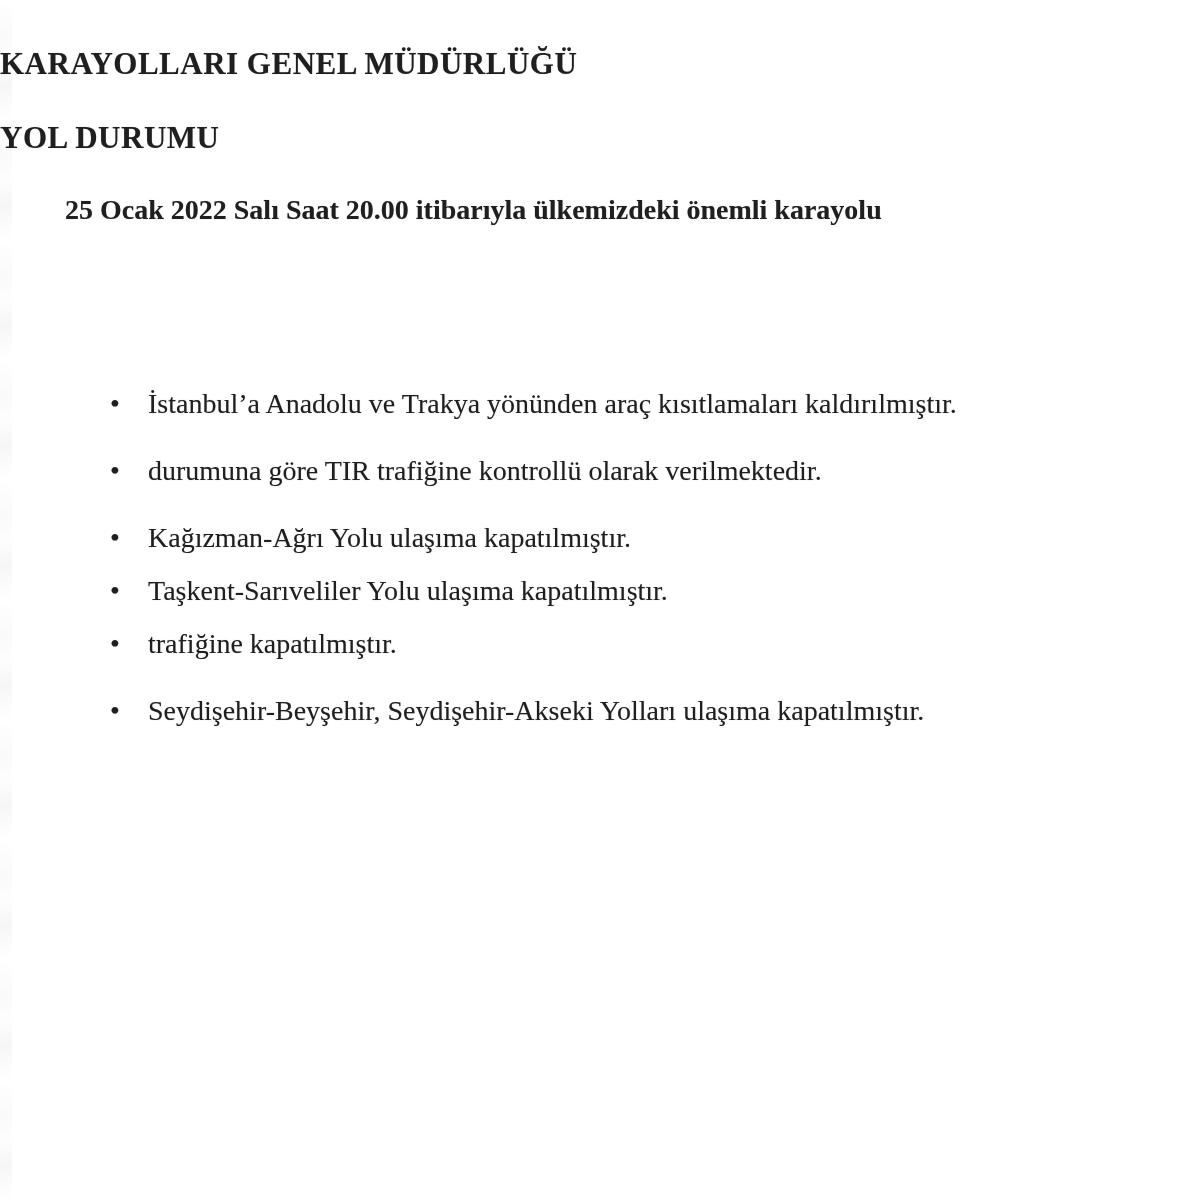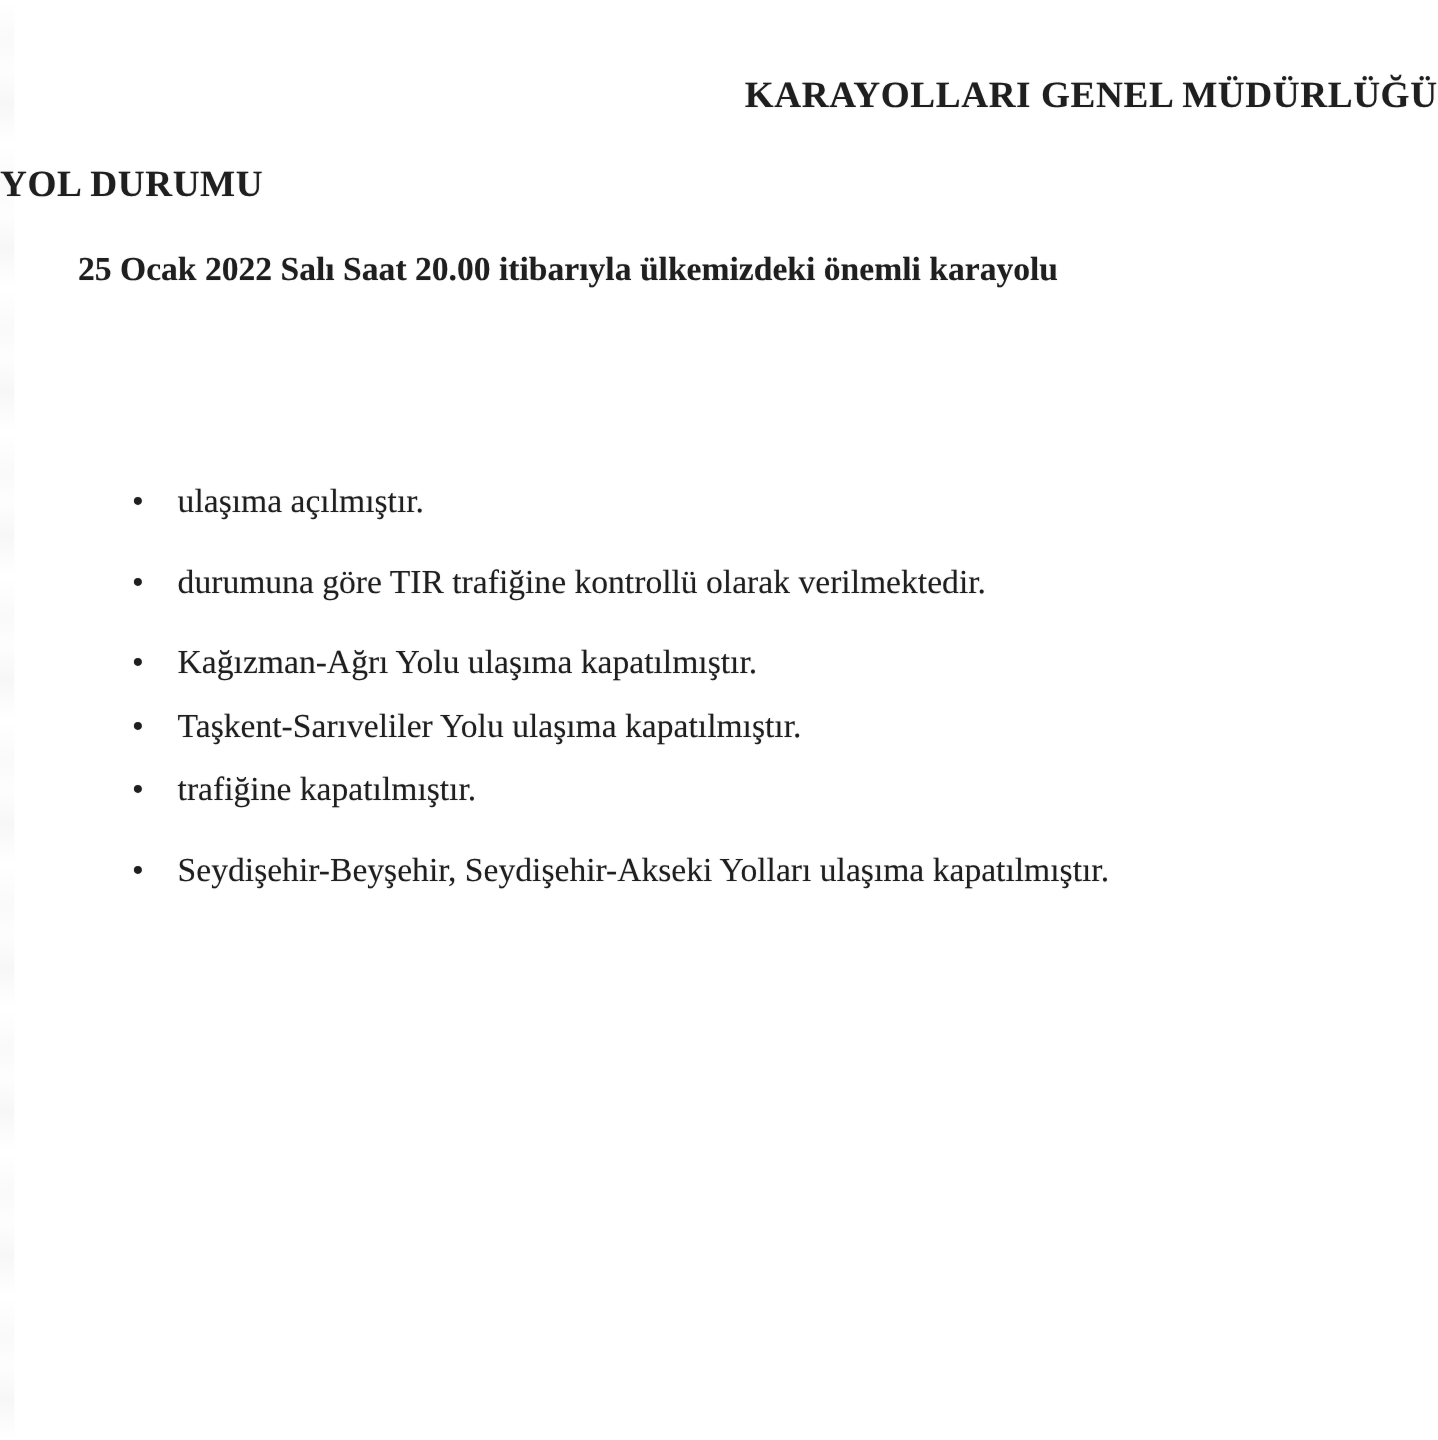--- a/index.html
+++ b/index.html
@@ -21,22 +21,22 @@
     background:
       repeating-linear-gradient(180deg,
         rgba(0,0,0,0.00) 0px,  rgba(0,0,0,0.04) 34px,
         rgba(0,0,0,0.01) 58px, rgba(0,0,0,0.06) 86px,
         rgba(0,0,0,0.00) 120px);
     opacity: 0.55;
     pointer-events: none;
   }
   .doc-title {
     margin: 0;
-    padding-top: 59px;
-    text-align: right;
+    padding-top: 44px;
+    text-align: left;
     font-size: 31px;
     line-height: 40px;
     font-weight: bold;
     letter-spacing: 0.5px;
   }
   .doc-subtitle {
     margin: 34px 0 0 0;
     text-align: left;
     font-size: 31px;
     line-height: 40px;
@@ -89,21 +89,21 @@
 
   <h2 class="doc-subtitle">YOL DURUMU</h2>
 
   <div class="intro">
     <div class="line">25 Ocak 2022 Salı Saat 20.00 itibarıyla ülkemizdeki önemli karayolu</div>
   </div>
 
   <ul class="road-list">
       <li class="item">
         <span class="bullet">•</span>
-        <div class="line">ulaşıma açılmıştır.</div>
+        <div class="line">İstanbul’a Anadolu ve Trakya yönünden araç kısıtlamaları kaldırılmıştır.</div>
       </li>
       <li class="item">
         <span class="bullet">•</span>
         <div class="line">durumuna göre TIR trafiğine kontrollü olarak verilmektedir.</div>
       </li>
       <li class="item">
         <span class="bullet">•</span>
         <div class="line">Kağızman-Ağrı Yolu ulaşıma kapatılmıştır.</div>
       </li>
       <li class="item">

